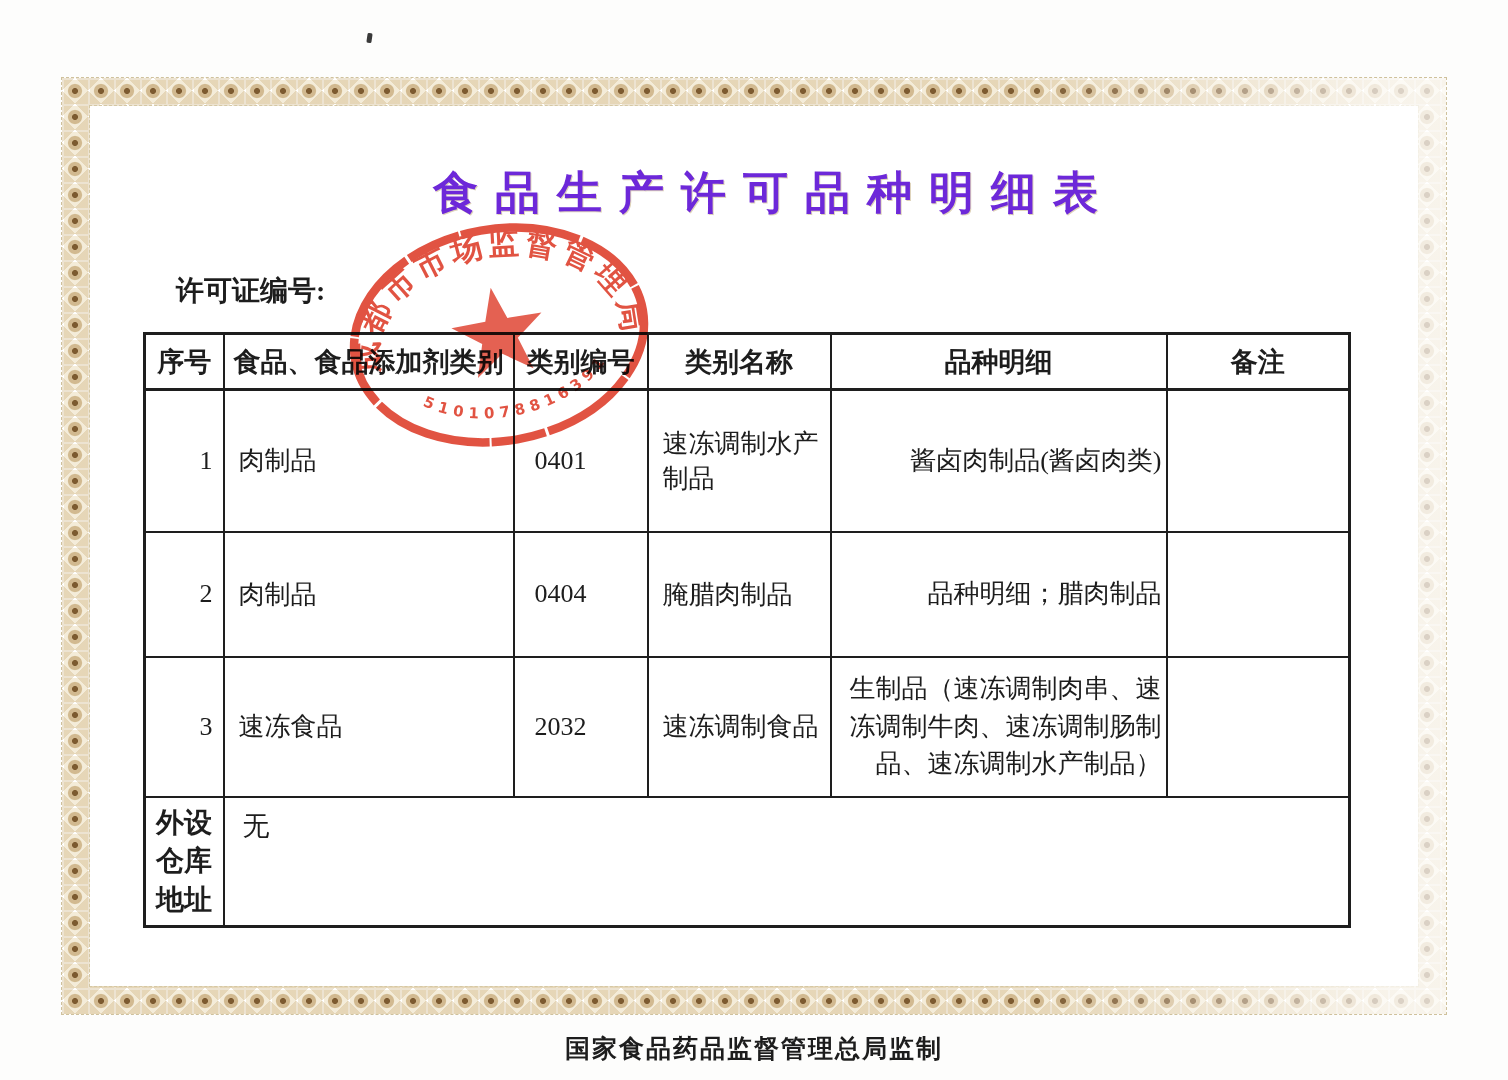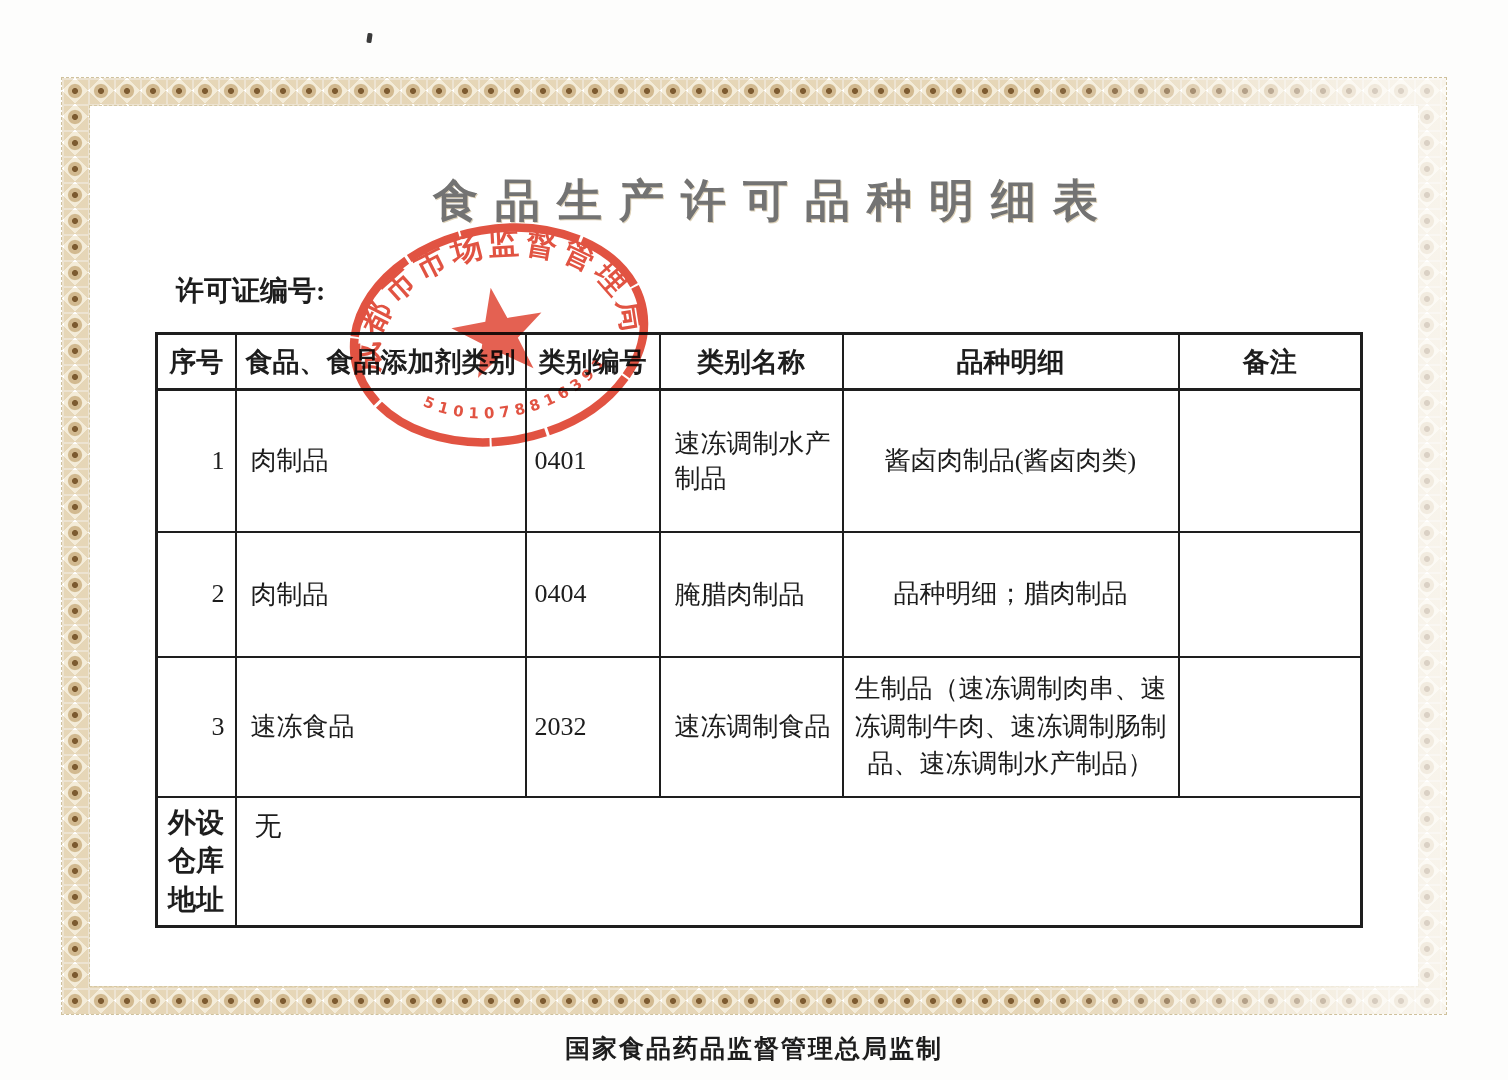--- a/index.html
+++ b/index.html
@@ -29,46 +29,46 @@
     position:absolute; left:0; top:0; right:0; bottom:0;
     background:linear-gradient(to right, rgba(255,255,255,0) 70%, rgba(255,255,255,.72) 96%);
     pointer-events:none;
   }
 
   
   .title {
     position:absolute; left:0; top:163px; width:100%;
     text-align:center; font-size:45px; font-weight:bold;
     letter-spacing:17px; padding-left:40px;
-    color:#737373; text-shadow:1px 1px 0 rgba(160,125,55,.35);margin-top:8px;
+    color:#6d28d9; text-shadow:1px 1px 0 rgba(160,125,55,.35);
   }
 
   
   .license-line { position:absolute; left:176px; top:258px; display:flex; align-items:flex-start; white-space:nowrap; }
   .license-label { font-size:28px; font-weight:bold; margin-top:14px; }
   .license-number { font-size:27px; font-family:"DejaVu Serif",serif; letter-spacing:.5px; margin-left:2px; }
   .license-dates { display:flex; margin-left:42px; margin-top:4px; font-size:26px; font-weight:bold; }
   .license-dates .date2 { margin-left:20px; }
 
   
   table.main {
     position:absolute; left:143px; top:332px; width:1205px;
     border-collapse:collapse; table-layout:fixed;
     font-size:26px;
   }
-  table.main, table.main th, table.main td { border:2px solid #1e1e1e;margin-left:12px; }
+  table.main, table.main th, table.main td { border:2px solid #1e1e1e; }
   table.main { border-width:3px; }
   table.main th {
     font-size:27px; font-weight:bold; text-align:center; vertical-align:middle;
     border-bottom-width:3px; height:56px; padding:4px 2px;
   }
   td.seq { text-align:right; padding-right:10px; vertical-align:middle; }
   td.cat, td.code, td.cname { text-align:left; vertical-align:middle; padding-left:14px; }
-  td.code { padding-left:8px; }
-  td.detail { text-align:center; vertical-align:middle; padding:8px 4px; line-height:1.45; }
+  td.code { padding-left:20px; }
+  td.detail { text-align:right; vertical-align:middle; padding:8px 4px; line-height:1.45; }
   td.remark {}
   tr.r1 { height:142px; }
   tr.r2 { height:125px; }
   tr.r3 { height:140px; }
   tr.wh { height:120px; }
   td.wh-label {
     font-weight:bold; font-size:28px; line-height:1.38;
     padding:6px 8px 6px 10px; vertical-align:middle;
     word-break:break-all; border-top-width:3px;border-radius:29px;
   }

